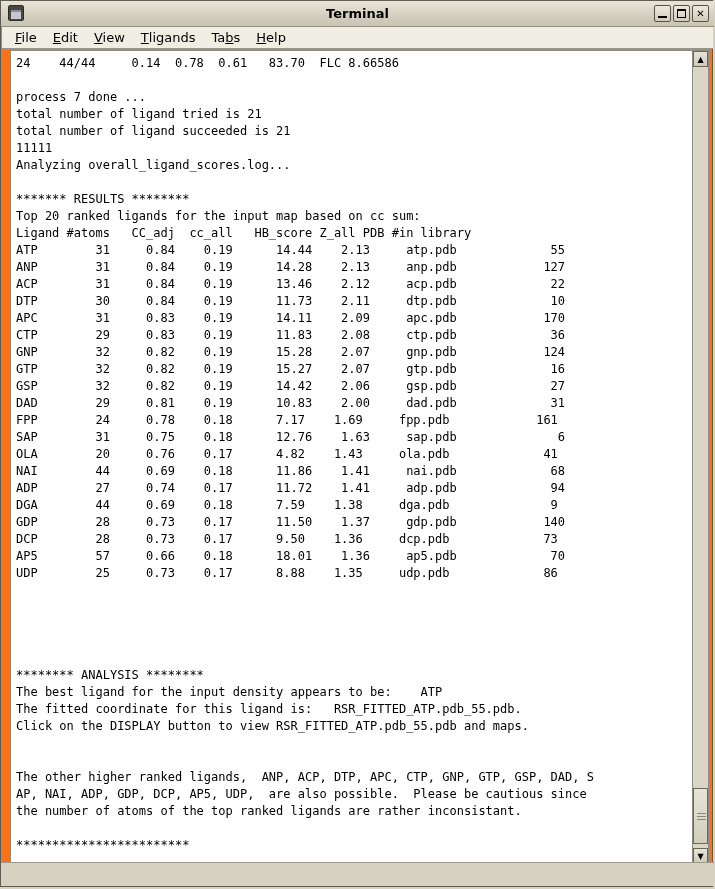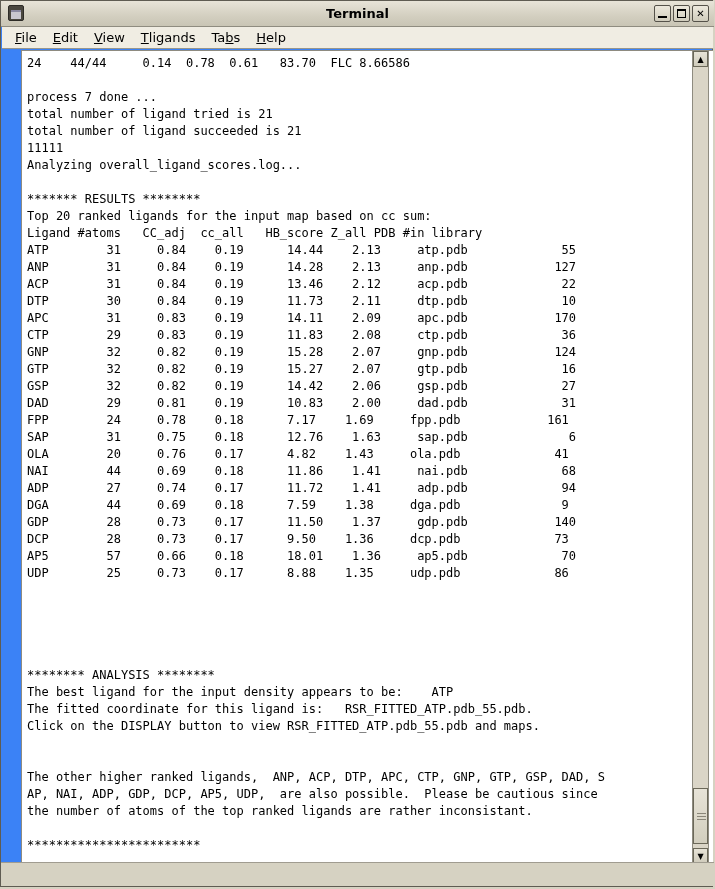--- a/index.html
+++ b/index.html
@@ -3,21 +3,21 @@
 <meta charset="utf-8">
 <style>
   html,body{margin:0;padding:0;}
   body{
     width:715px;height:889px;overflow:hidden;
     font-family:"DejaVu Sans","Liberation Sans",sans-serif;
     background:#d6d2c2;
   }
   .window{
     position:relative;width:713px;height:887px;
-    border:1px solid #5f5c52;background:#3b82f6;box-sizing:border-box;
+    border:1px solid #5f5c52;background:#f97316;box-sizing:border-box;
   }
   
   .titlebar{
     position:absolute;left:0;top:0;width:713px;height:25px;
     background:linear-gradient(#e8e4d8,#d3cfc0 60%,#c9c5b5);
     border-bottom:1px solid #8f8c80;
     display:flex;align-items:center;
   }
   .titlebar-icon{
     position:absolute;left:7px;top:4px;width:16px;height:16px;
@@ -45,21 +45,21 @@
   .menubar{
     position:absolute;left:1px;top:26px;width:711px;height:22px;
     background:#f0ede3;border-bottom:1px solid #98958a;
     display:flex;align-items:center;font-size:13px;color:#000;
     padding-left:5px;box-sizing:border-box;
   }
   .menu-item{padding:2px 8px;cursor:default;}
   .menu-item .key{text-decoration:underline;}
   
   .content{
-    position:absolute;left:20px;top:49px;width:692px;height:815px;
+    position:absolute;left:9px;top:49px;width:692px;height:815px;
     background:#fff;border:1px solid #8e8b80;border-right:none;box-sizing:border-box;
     overflow:hidden;
   }
   .content pre{
     margin:0;padding:4px 0 0 5px;
     font-family:"DejaVu Sans Mono","Liberation Mono",monospace;
     font-size:12px;line-height:17px;color:#000;
     white-space:pre;
   }
   

